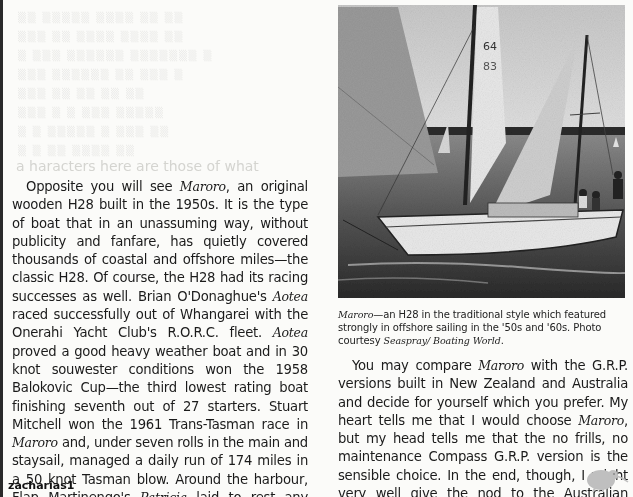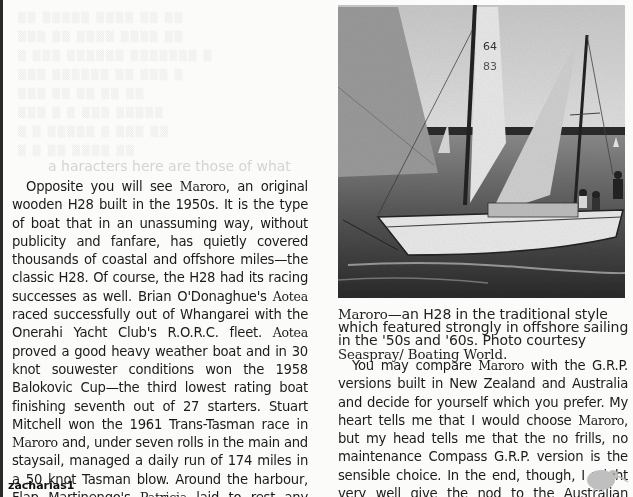--- a/index.html
+++ b/index.html
@@ -15,44 +15,43 @@
   .ghost {
     position: absolute; left: 18px; top: 8px; width: 300px; height: 160px;
     color: #ececea; font-size: 10px; line-height: 19px; overflow: hidden;
     font-family: "DejaVu Serif", serif; filter: blur(0.6px);
   }
   .ghost-line { white-space: nowrap; letter-spacing: 2px; }
   .ghost-bottom {
     position: absolute; left: 16px; top: 160px; width: 300px;
     color: #d4d4d0; font-size: 14px; line-height: 13px; white-space: nowrap; overflow: hidden;
     filter: blur(0.7px);
-    margin-left: 32px;
   }
   .col-left {
     position: absolute; left: 12px; top: 178px; width: 296px;
     font-size: 13.2px; line-height: 18.3px; text-align: justify;
     font-family: "DejaVu Sans", sans-serif; letter-spacing: -0.25px;
   }
   .col-left p { margin: 0; text-indent: 14px; }
   .photo {
     position: absolute; left: 338px; top: 5px; width: 287px; height: 293px;
     overflow: hidden; background: #777;
   }
   .caption {
     position: absolute; left: 338px; top: 308px; width: 292px;
-    font-size: 14px; line-height: 13.2px; color: #222;
+    font-size: 10px; line-height: 13.2px; color: #222;
     font-family: "DejaVu Sans", sans-serif; letter-spacing: -0.1px;
   }
   .col-right {
     position: absolute; left: 338px; top: 357px; width: 290px;
     font-size: 13.2px; line-height: 18.3px; text-align: justify;
     letter-spacing: -0.25px;
   }
   .col-right p { margin: 0; text-indent: 14px; }
-  .ital { font-family: "DejaVu Serif", serif; font-size: 0.95em; }
+  .ital { font-family: "DejaVu Serif", serif; font-style: italic; font-size: 0.95em; }
   .watermark {
     position: absolute; left: 8px; top: 479px;
     font-family: "DejaVu Sans", sans-serif; font-weight: bold; font-size: 11px; color: #111;
   }
   .kiwi { position: absolute; left: 581px; top: 466px; width: 48px; height: 26px; }
 </style>
 </head>
 <body>
 
 <div class="left-edge"></div>

